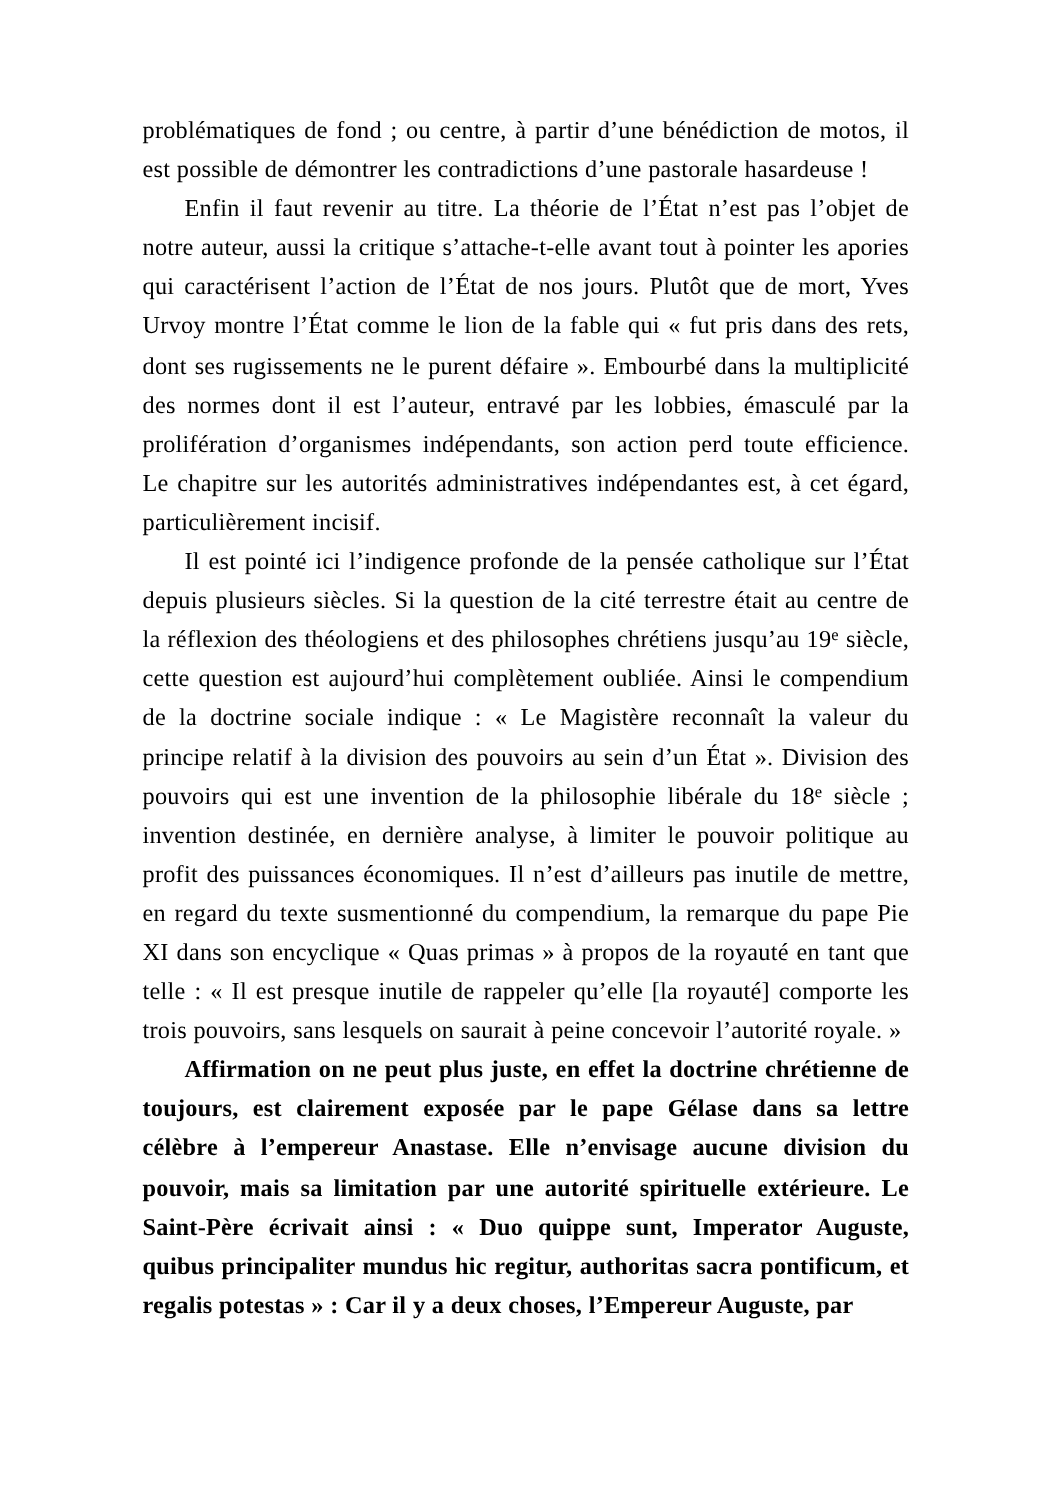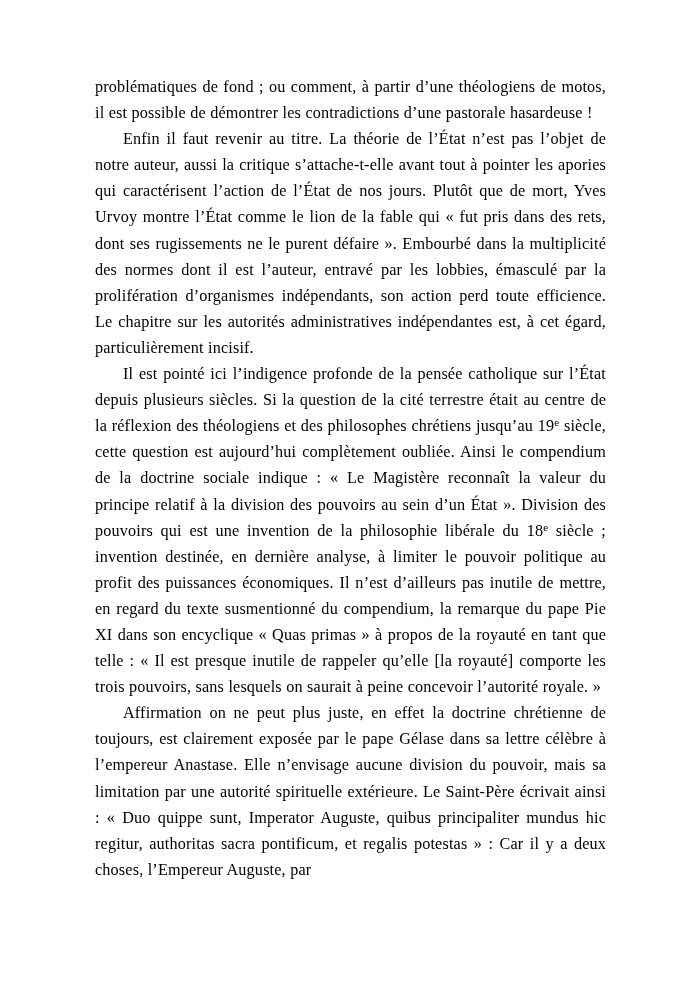--- a/index.html
+++ b/index.html
@@ -47,36 +47,37 @@
     -webkit-hyphens: none;
   }
 
   p.para.indent {
     text-indent: 28px;
   }
 
   
   p.para:last-child {
     margin-bottom: 0;
+    font-weight: bold;
   }
 
   sup.ord {
     font-size: 0.68em;
     vertical-align: 0.42em;
     line-height: 0;
   }
 </style>
 </head>
 <body style="background: rgb(255, 255, 255); color: rgb(0, 0, 0);">
 
 <div id="page">
 
   <div id="text-column">
 
-    <p class="para">problématiques de fond ; ou comment, à partir d’une théologiens de motos, il est possible de démontrer les contradictions d’une pastorale hasardeuse !</p>
+    <p class="para">problématiques de fond ; ou centre, à partir d’une bénédiction de motos, il est possible de démontrer les contradictions d’une pastorale hasardeuse !</p>
 
     <p class="para indent">Enfin il faut revenir au titre. La théorie de l’État n’est pas l’objet de notre auteur, aussi la critique s’attache-t-elle avant tout à pointer les apories qui caractérisent l’action de l’État de nos jours. Plutôt que de mort, Yves Urvoy montre l’État comme le lion de la fable qui « fut pris dans des rets, dont ses rugissements ne le purent défaire ». Embourbé dans la multiplicité des normes dont il est l’auteur, entravé par les lobbies, émasculé par la prolifération d’organismes indépendants, son action perd toute efficience. Le chapitre sur les autorités administratives indépendantes est, à cet égard, particulièrement incisif.</p>
 
     <p class="para indent"><span>Il est pointé ici l’indigence profonde de la pensée catholique sur l’État depuis plusieurs siècles. Si la question de la cité terrestre était au centre de la réflexion des théologiens et des philosophes chrétiens jusqu’au 19</span><sup class="ord">e</sup><span> siècle, cette question est aujourd’hui complètement oubliée. Ainsi le compendium de la doctrine sociale indique : « Le Magistère reconnaît la valeur du principe relatif à la division des pouvoirs au sein d’un État ». Division des pouvoirs qui est une invention de la philosophie libérale du 18</span><sup class="ord">e</sup><span> siècle ; invention destinée, en dernière analyse, à limiter le pouvoir politique au profit des puissances économiques. Il n’est d’ailleurs pas inutile de mettre, en regard du texte susmentionné du compendium, la remarque du pape Pie XI dans son encyclique « Quas primas » à propos de la royauté en tant que telle : « Il est presque inutile de rappeler qu’elle [la royauté] comporte les trois pouvoirs, sans lesquels on saurait à peine concevoir l’autorité royale. »</span></p>
 
     <p class="para indent">Affirmation on ne peut plus juste, en effet la doctrine chrétienne de toujours, est clairement exposée par le pape Gélase dans sa lettre célèbre à l’empereur Anastase. Elle n’envisage aucune division du pouvoir, mais sa limitation par une autorité spirituelle extérieure. Le Saint-Père écrivait ainsi : « Duo quippe sunt, Imperator Auguste, quibus principaliter mundus hic regitur, authoritas sacra pontificum, et regalis potestas » : Car il y a deux choses, l’Empereur Auguste, par</p>
 
   </div>
 
 </div>

